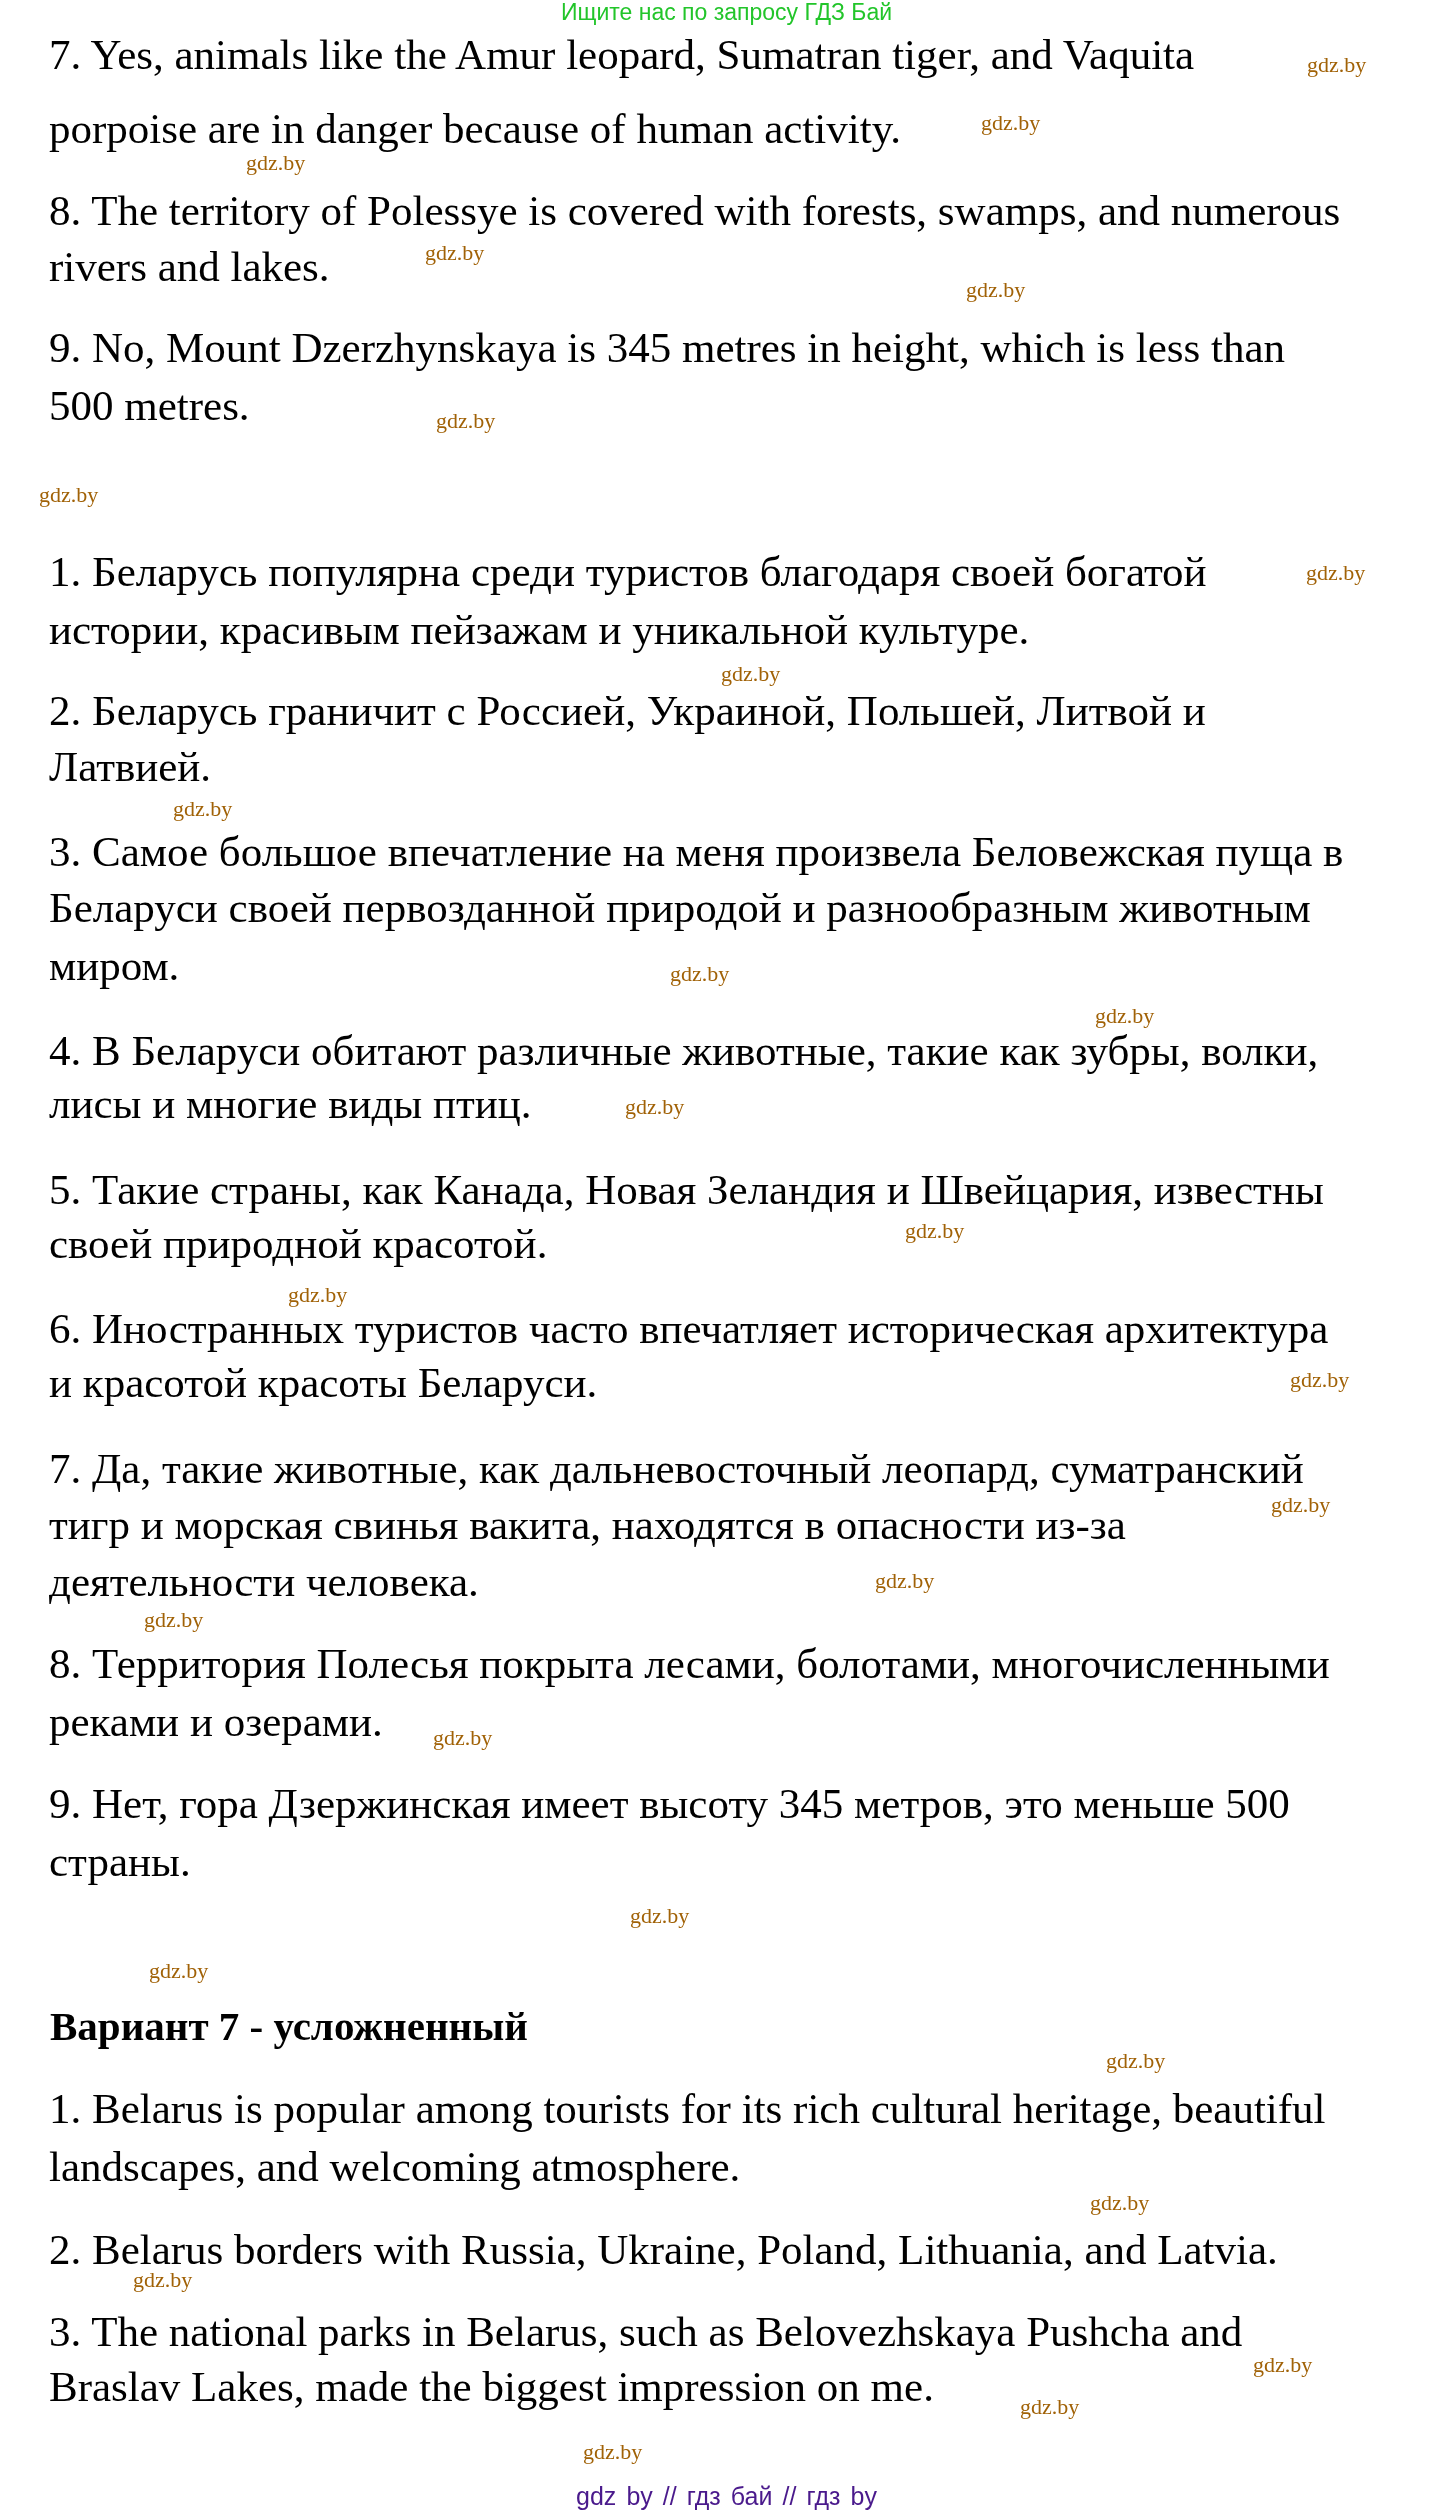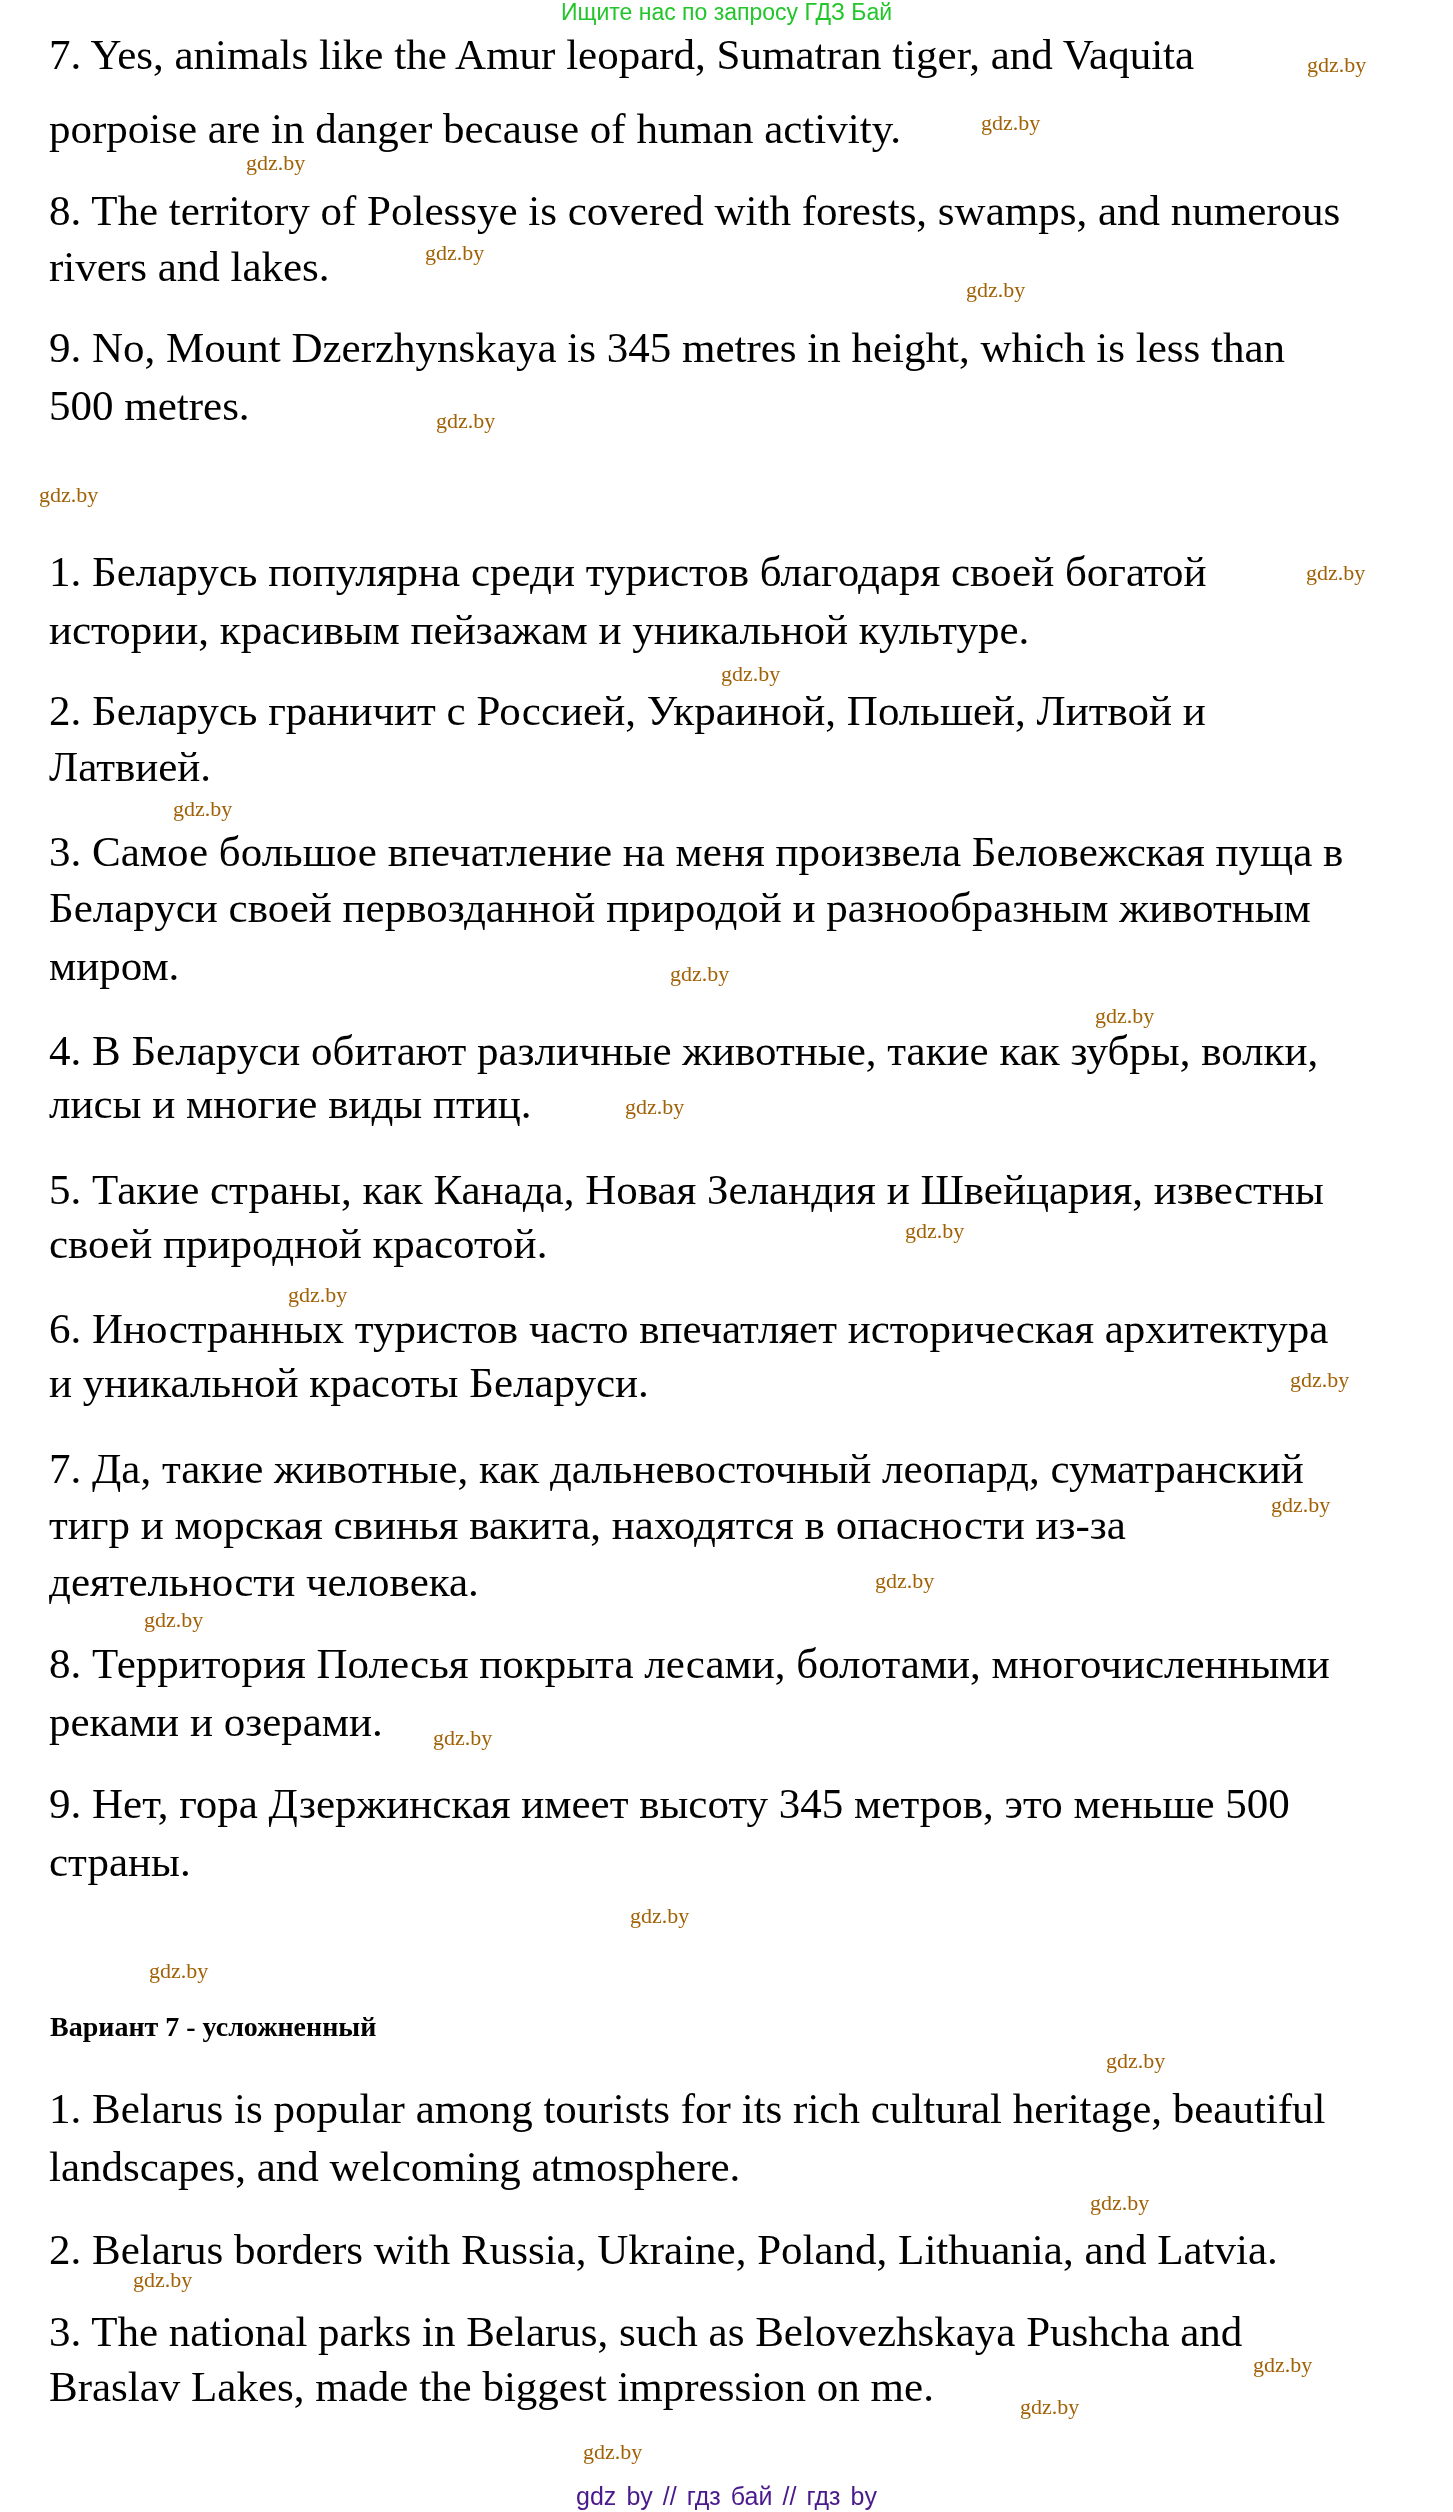--- a/index.html
+++ b/index.html
@@ -9,21 +9,21 @@
     text-align: center; font-family: "Liberation Sans", sans-serif;
     font-size: 23px; line-height: 25px; color: #22c52a;
   }
   .line {
     position: absolute; left: 49px; white-space: nowrap;
     font-family: "Liberation Serif", serif; font-size: 43px; line-height: 55px;
     color: #000000; height: 55px;
   }
   .heading {
     position: absolute; left: 50px; white-space: nowrap;
-    font-family: "Liberation Serif", serif; font-size: 28px; font-weight: bold;
+    font-family: "Liberation Serif", serif; font-size: 41px; font-weight: bold;
     line-height: 55px; color: #000000;
   }
   .wm {
     position: absolute; white-space: nowrap;
     font-family: Liberation Serif, serif; font-size: 22px; line-height: 25px;
     color: #a16207;
   }
   .footer {
     position: absolute; left: 0; width: 1453px; text-align: center;
     font-family: "Liberation Sans", sans-serif; font-size: 25px; line-height: 31px;
@@ -47,21 +47,21 @@
 <div class="line" style="top:683px">2. Беларусь граничит с Россией, Украиной, Польшей, Литвой и</div>
 <div class="line" style="top:739px">Латвией.</div>
 <div class="line" style="top:824px">3. Самое большое впечатление на меня произвела Беловежская пуща в</div>
 <div class="line" style="top:880px">Беларуси своей первозданной природой и разнообразным животным</div>
 <div class="line" style="top:938px">миром.</div>
 <div class="line" style="top:1023px">4. В Беларуси обитают различные животные, такие как зубры, волки,</div>
 <div class="line" style="top:1076px">лисы и многие виды птиц.</div>
 <div class="line" style="top:1162px">5. Такие страны, как Канада, Новая Зеландия и Швейцария, известны</div>
 <div class="line" style="top:1216px">своей природной красотой.</div>
 <div class="line" style="top:1301px">6. Иностранных туристов часто впечатляет историческая архитектура</div>
-<div class="line" style="top:1355px">и уникальной красоты Беларуси.</div>
+<div class="line" style="top:1355px">и красотой красоты Беларуси.</div>
 <div class="line" style="top:1441px">7. Да, такие животные, как дальневосточный леопард, суматранский</div>
 <div class="line" style="top:1497px">тигр и морская свинья вакита, находятся в опасности из-за</div>
 <div class="line" style="top:1554px">деятельности человека.</div>
 <div class="line" style="top:1636px">8. Территория Полесья покрыта лесами, болотами, многочисленными</div>
 <div class="line" style="top:1694px">реками и озерами.</div>
 <div class="line" style="top:1776px">9. Нет, гора Дзержинская имеет высоту 345 метров, это меньше 500</div>
 <div class="line" style="top:1834px">страны.</div>
 
 <div class="heading" style="top:1999px">Вариант 7 - усложненный</div>
 

